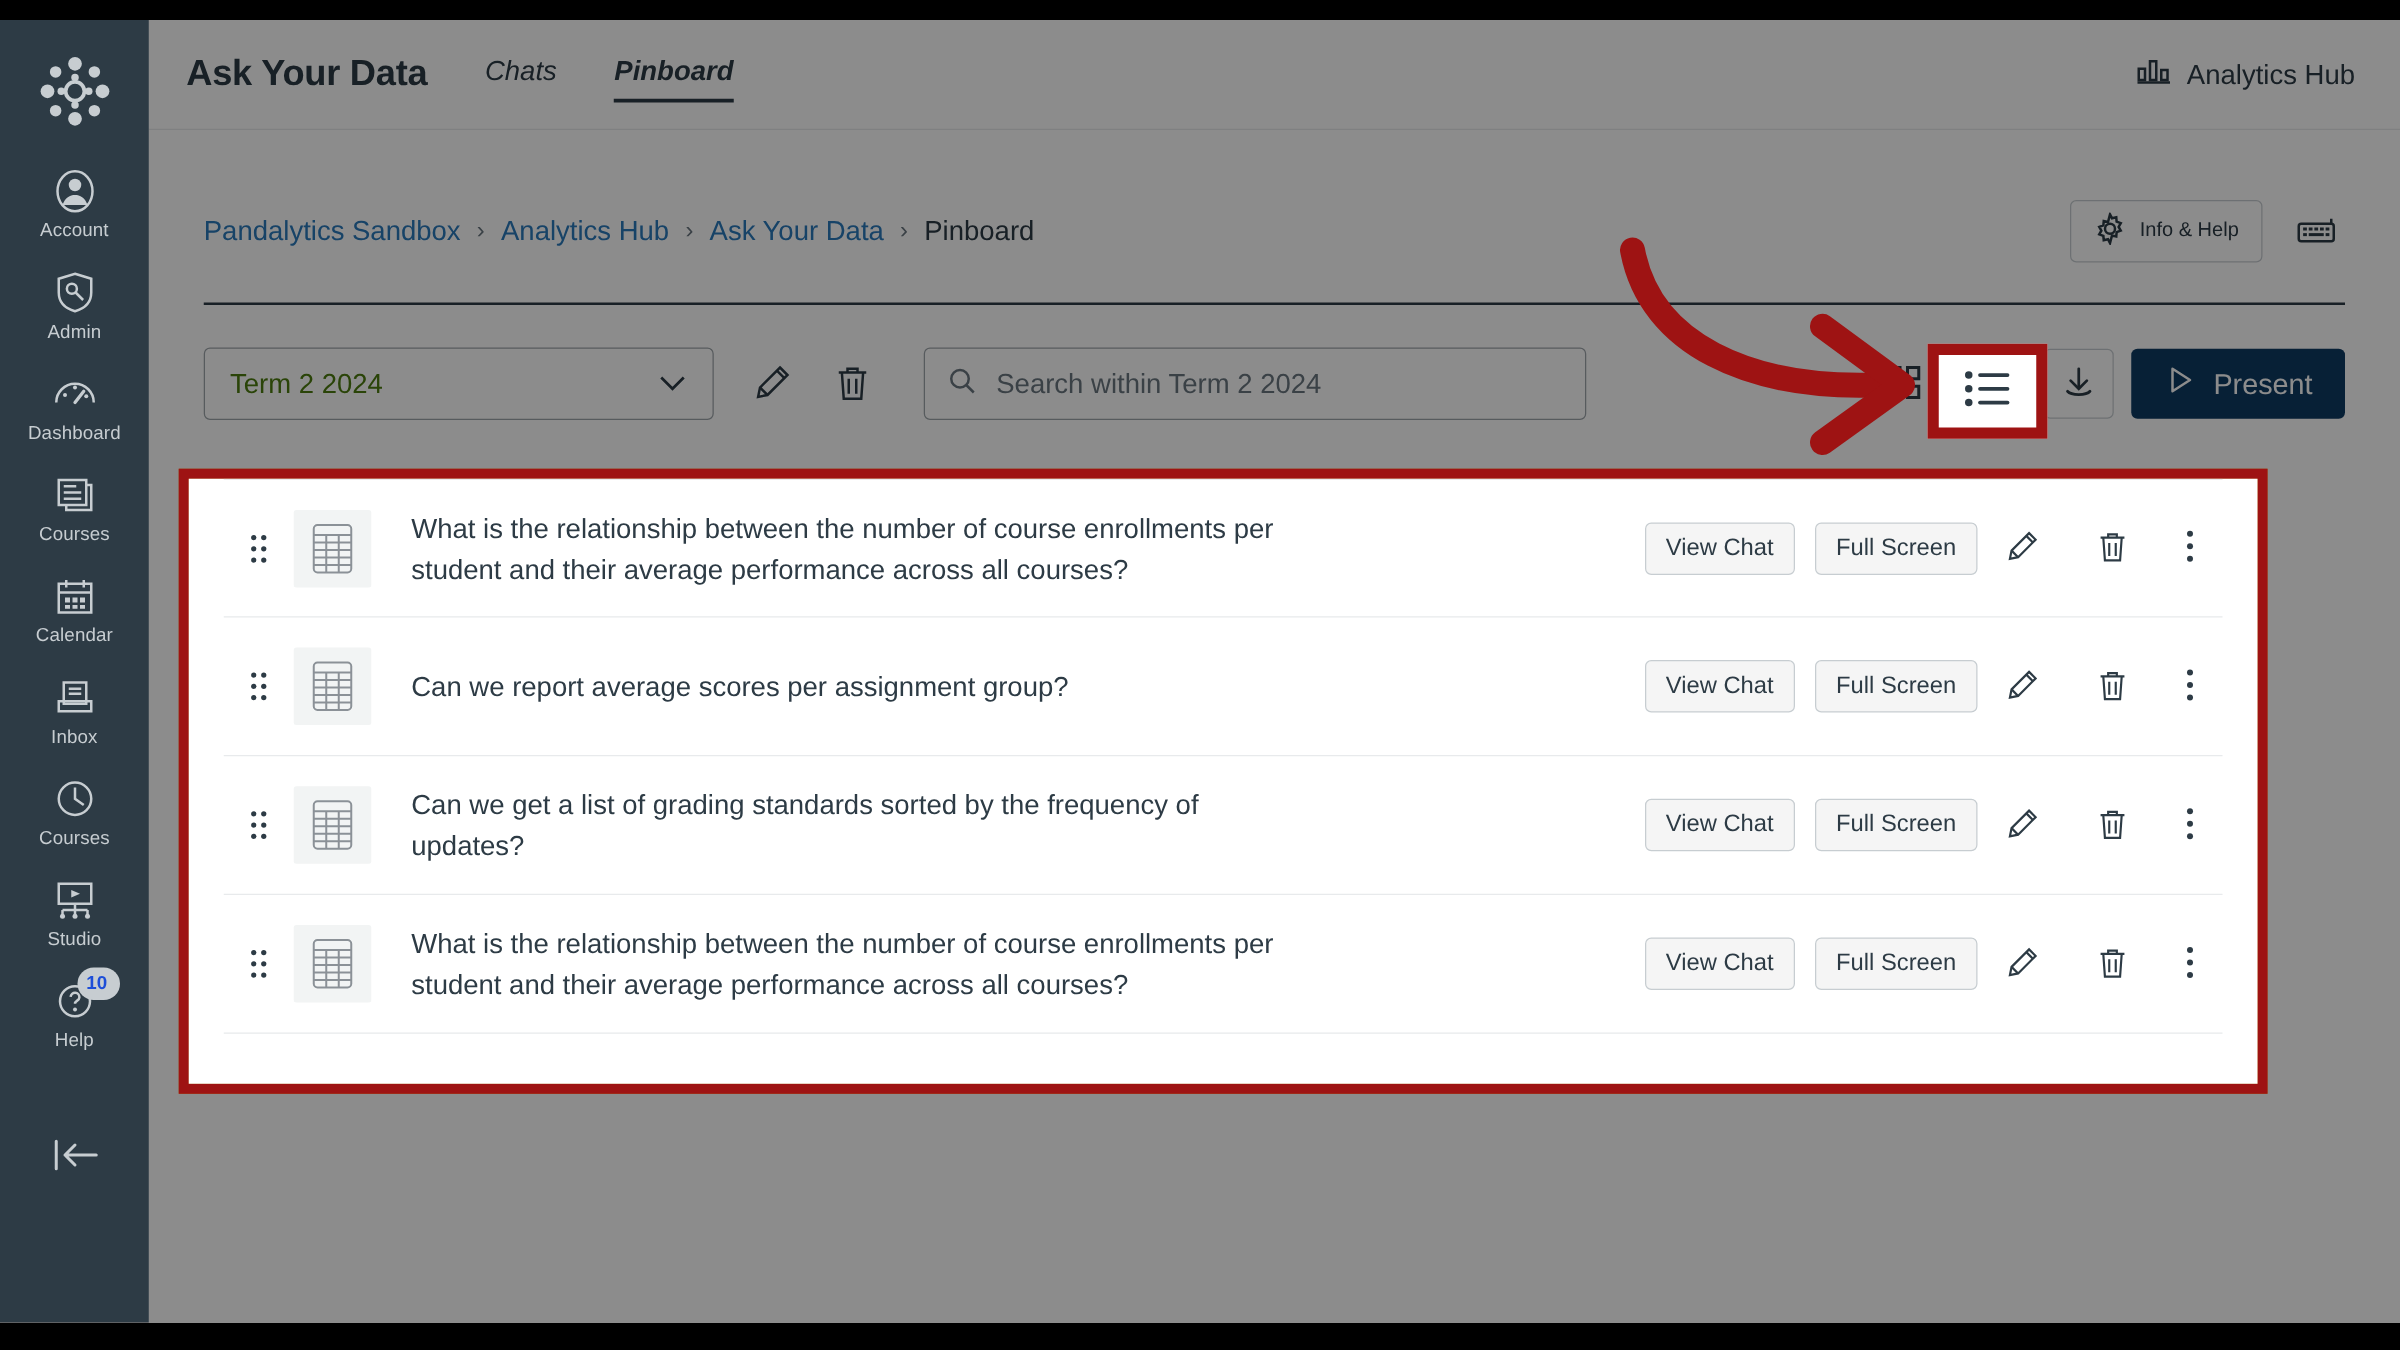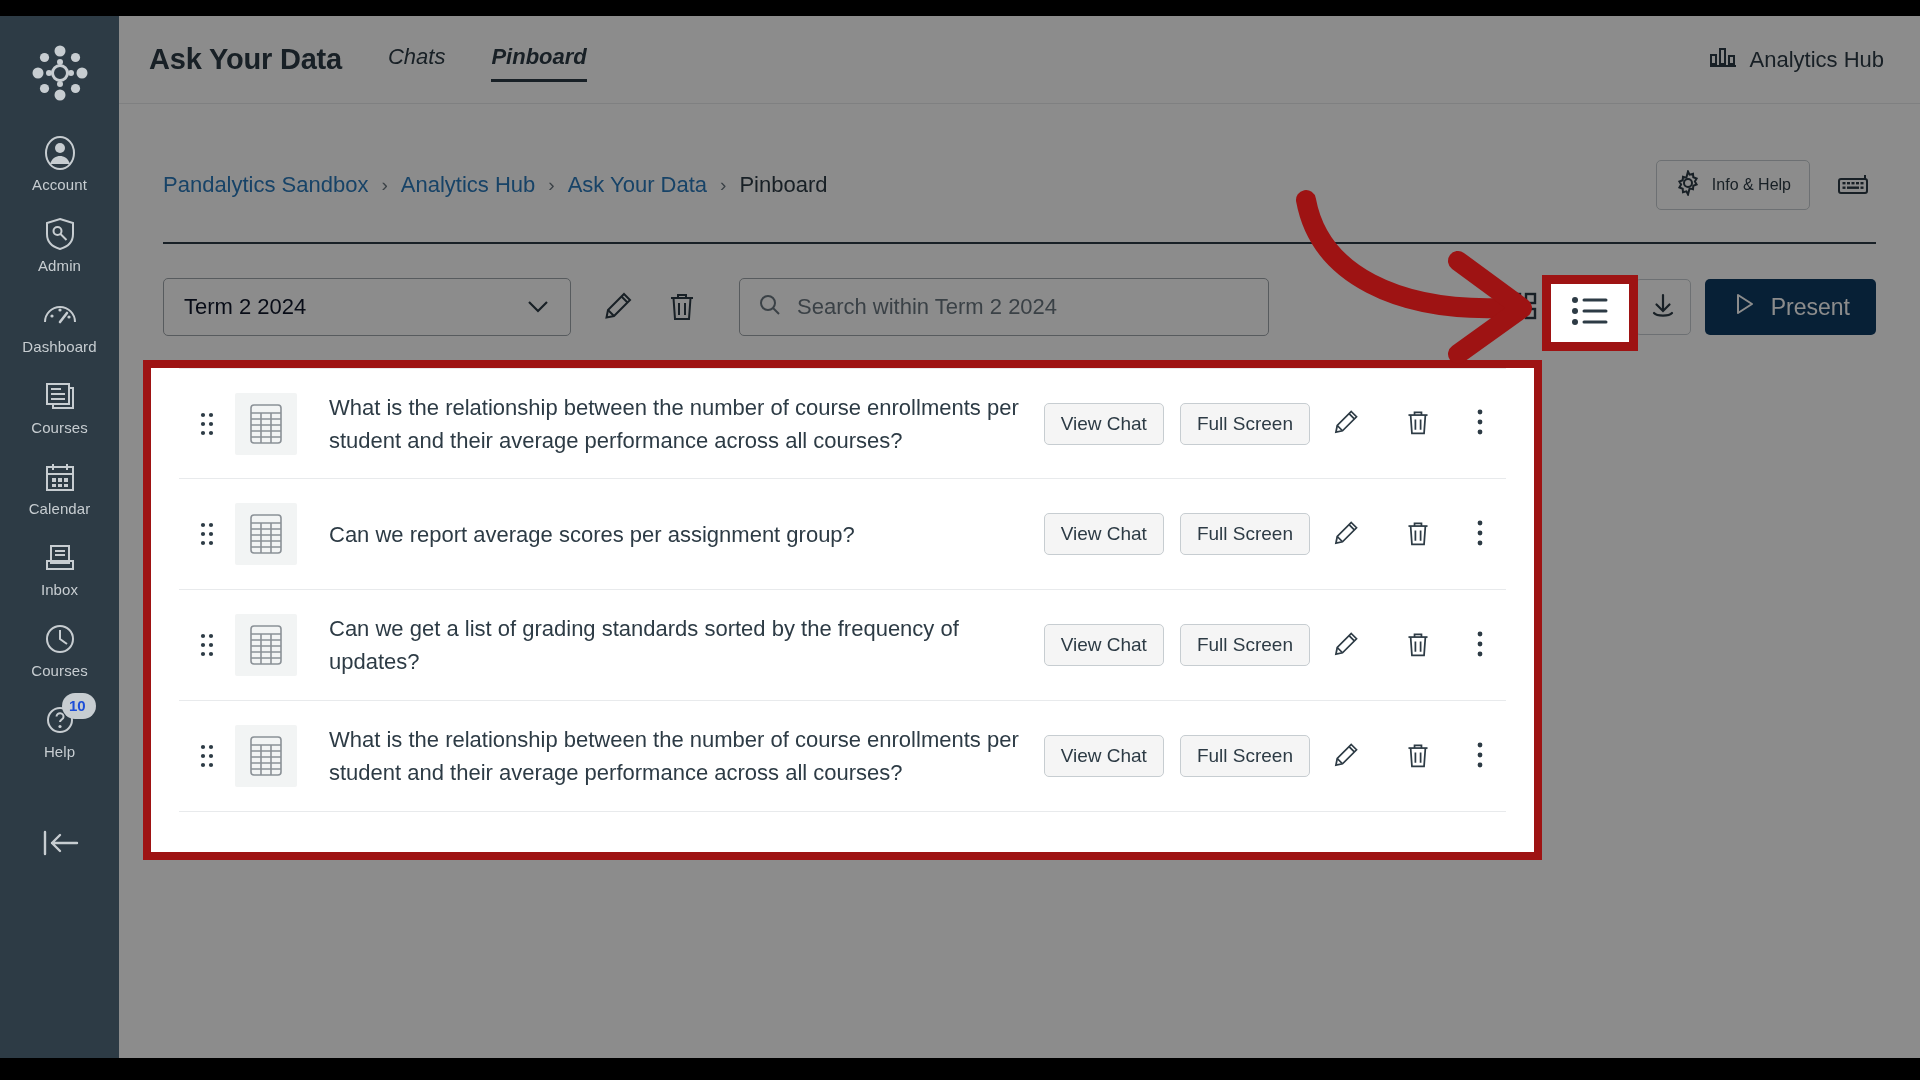--- a/index.html
+++ b/index.html
@@ -95,21 +95,21 @@
     background:transparent; border:none; cursor:pointer;
   }
 
   #hr { margin:32px 44px 0 44px; height:2px; background:#2D3B45; }
 
   
   #toolbar { display:flex; align-items:center; padding:34px 44px 0 44px; gap:0; }
   #termselect {
     width:408px; height:58px; border:1px solid #9fa6ab; border-radius:5px;
     display:flex; align-items:center; padding:0 20px;
-    font-size:22px; color:#0f172a; background:transparent; cursor:pointer;
+    font-size:22px; color:#4d7c0f; background:transparent; cursor:pointer;
   }
   #termselect .caret { margin-left:auto; }
   .tbicon { width:46px; height:46px; display:flex; align-items:center; justify-content:center; cursor:pointer; background:none; border:none; }
   #searchbox {
     width:530px; height:58px; border:1px solid #9fa6ab; border-radius:5px;
     display:flex; align-items:center; padding:0 18px; gap:15px; background:transparent;
   }
   #searchbox input {
     border:none; outline:none; background:transparent; font-size:22px; color:#2D3B45;
     font-family:"Liberation Sans", sans-serif; width:100%;
@@ -122,21 +122,21 @@
   }
   .viewbtn.bordered { border-color:#C7CDD1; }
   #presentbtn {
     height:56px; padding:0 26px; border-radius:5px; background:#0E3B63; color:#fff;
     display:flex; align-items:center; gap:14px; font-size:23px; cursor:pointer; border:none;
     font-family:"Liberation Sans", sans-serif;
   }
 
   
   #listpanel {
-    position:absolute; left:143px; top:344px; width:1399px; height:500px;
+    position:absolute; left:143px; top:359px; width:1671px; height:500px;
     background:#a16207; z-index:80;
     border:8px solid #9E1313;
   }
   #listinner { position:absolute; inset:0; background:#fff; overflow:hidden; padding:0 28px; }
   .row {
     display:flex; align-items:center; height:111px;
     border-bottom:1px solid #E8EAEC;
   }
   .row:first-child { border-top:1px solid #E8EAEC; }
   .drag { width:56px; display:flex; justify-content:center; cursor:grab; }
@@ -269,20 +269,33 @@
     <a class="navitem">
       <span class="ico">
         <svg width="34" height="34" viewBox="0 0 34 34">
               <circle cx="17" cy="17" r="13" fill="none" stroke="#C7CDD1" stroke-width="2"></circle>
               <path d="M17 8v9l7 5" fill="none" stroke="#C7CDD1" stroke-width="2"></path>
             </svg>
       </span>
       <span class="lbl">Courses</span>
     </a>
 
+    <a class="navitem">
+      <span class="ico">
+        <svg width="36" height="34" viewBox="0 0 36 34">
+              <rect x="5" y="4" width="26" height="16" fill="none" stroke="#C7CDD1" stroke-width="2"></rect>
+              <path d="M15 9l7 3-7 3z" fill="#C7CDD1"></path>
+              <path d="M18 20v5M8 25h20M8 25v4M18 25v4M28 25v4" stroke="#C7CDD1" stroke-width="2"></path>
+              <circle cx="8" cy="30" r="2" fill="#C7CDD1"></circle>
+              <circle cx="18" cy="30" r="2" fill="#C7CDD1"></circle>
+              <circle cx="28" cy="30" r="2" fill="#C7CDD1"></circle>
+            </svg>
+      </span>
+      <span class="lbl">Studio</span>
+    </a>
 
     <a class="navitem">
       <span class="ico">
         <svg width="34" height="34" viewBox="0 0 34 34">
               <circle cx="17" cy="17" r="12" fill="none" stroke="#C7CDD1" stroke-width="2"></circle>
               <path d="M13.5 13.5a3.5 3.5 0 117 .5c0 2.5-3.5 2.5-3.5 5" fill="none" stroke="#C7CDD1" stroke-width="2"></path>
               <circle cx="17" cy="23.5" r="1.6" fill="#C7CDD1"></circle>
             </svg>
       </span>
       <span class="badge">10</span>

